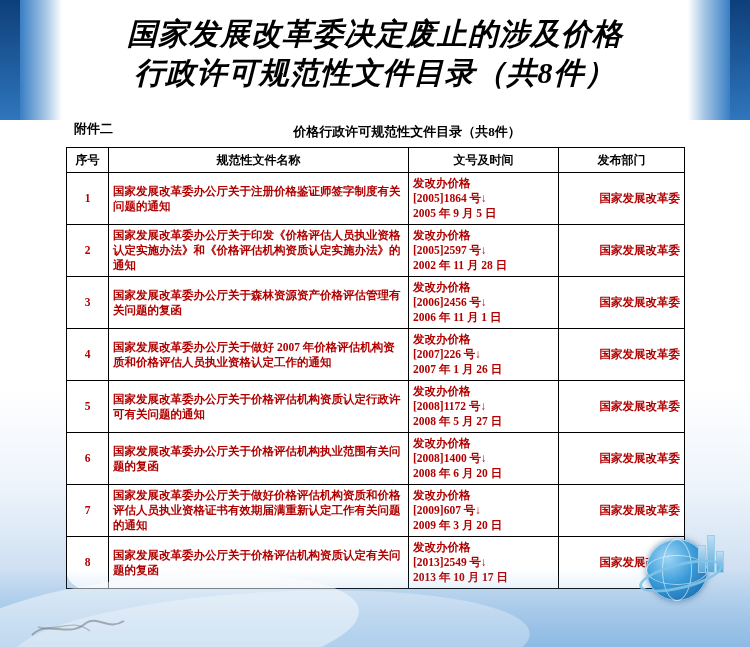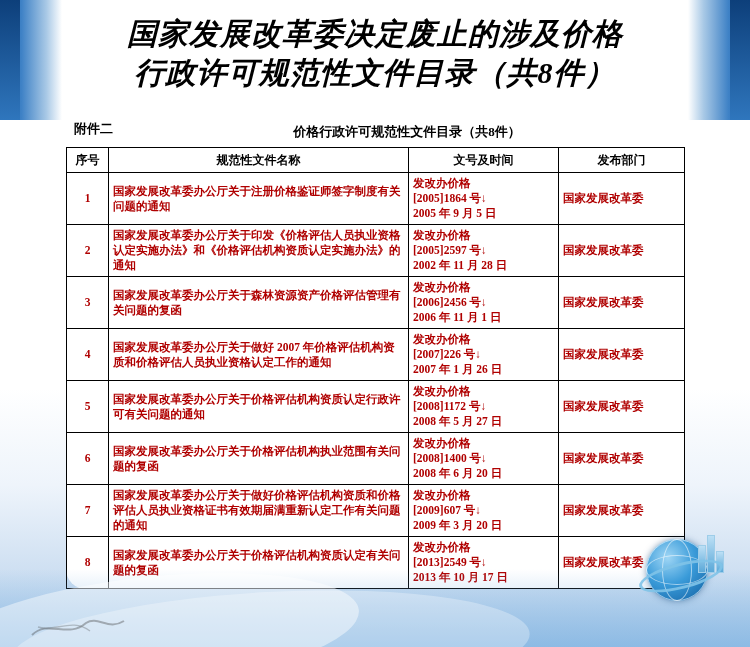--- a/index.html
+++ b/index.html
@@ -158,21 +158,21 @@
   td.num {
     color: #b00000;
     font-weight: bold;
     text-align: left;
     padding-left: 10px;
   }
   td.num span { display: block; }
   td.dept {
     color: #b00000;
     font-weight: bold;
-    text-align: left;
+    text-align: right;
   }
   th.h-seq, th.h-name, th.h-num, th.h-dept { color: #000000; }
   th.h-name { text-align: left; padding-left: 6px; }
 
   
   .globe {
     position: absolute;
     right: 24px;
     bottom: 36px;
     width: 88px;

